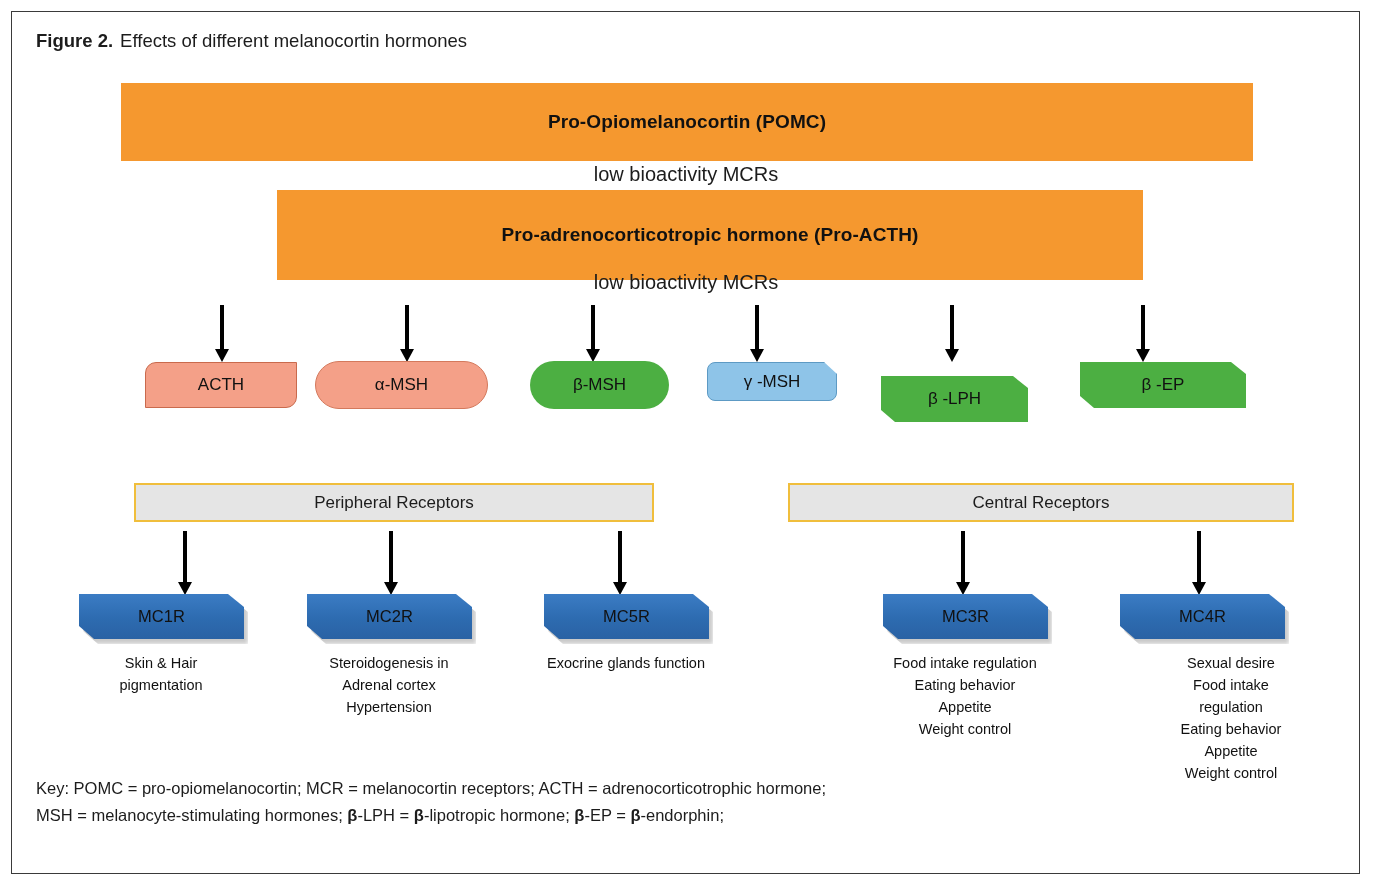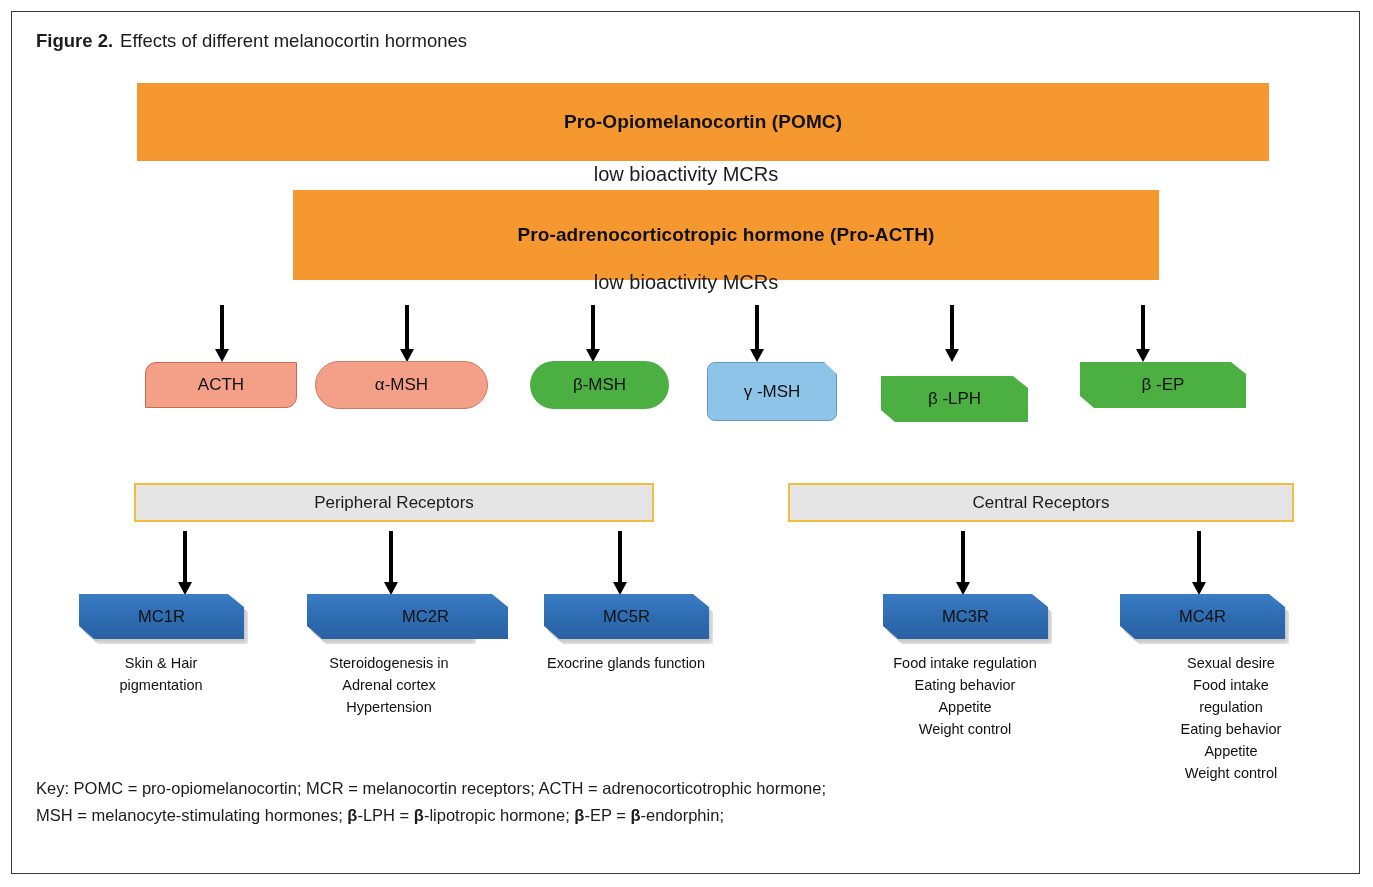--- a/index.html
+++ b/index.html
@@ -50,21 +50,20 @@
   .precursor {
     position: absolute;
     background: #F5982F;
     color: #111111;
     font-weight: bold;
     font-size: 19px;
     display: flex;
     align-items: center;
     justify-content: center;
     letter-spacing: 0.1px;
-    margin-left: 16px;
   }
   #precursor-0 { left: 121px; top: 83px;  width: 1132px; height: 78px; }
   #precursor-1 { left: 277px; top: 190px; width: 866px;  height: 90px; }
 
   
   .connector-label {
     position: absolute;
     font-size: 20px;
     color: #1c1c1c;
     text-align: center;
@@ -246,21 +245,21 @@
   </div>
 
   <div class="hormone shape-pill" id="hormone-1" style="left:315px; top:361px; width:173px; height:48px; background:#F4A088; border:1px solid #d4795c;">
     <span class="hlabel">α-MSH</span>
   </div>
 
   <div class="hormone shape-pill" id="hormone-2" style="left:530px; top:361px; width:139px; height:48px; background:#4CAF42;">
     <span class="hlabel">β-MSH</span>
   </div>
 
-  <div class="hormone shape-cut" id="hormone-3" style="left:707px; top:362px; width:130px; height:59px; background:#8EC4E8; border:1px solid #5d9ac4;
+  <div class="hormone shape-cut" id="hormone-3" style="left:707px; top:362px; width:130px; height:39px; background:#8EC4E8; border:1px solid #5d9ac4;
               clip-path: polygon(0 0, calc(100% - 13px) 0, 100% 12px, 100% 100%, 0 100%);">
     <span class="hlabel">γ -MSH</span>
   </div>
 
   <div class="hormone shape-banner" id="hormone-4" style="left:881px; top:376px; width:147px; height:46px; background:#4CAF42;">
     <span class="hlabel">β -LPH</span>
   </div>
 
   <div class="hormone shape-banner" id="hormone-5" style="left:1080px; top:362px; width:166px; height:46px; background:#4CAF42;">
     <span class="hlabel">β -EP</span>
@@ -293,21 +292,21 @@
     <div class="shaft" style="height:51px;"></div>
       <div class="head"></div>
   </div>
 
   <div class="receptor-shadow" style="left:83px; top:599px; width:165px; height:45px;"></div>
   <div class="receptor" id="receptor-0" style="left:79px; top:594px; width:165px; height:45px;">
     <span>MC1R</span>
   </div>
 
   <div class="receptor-shadow" style="left:311px; top:599px; width:165px; height:45px;"></div>
-  <div class="receptor" id="receptor-1" style="left:307px; top:594px; width:165px; height:45px;padding-left:36px;">
+  <div class="receptor" id="receptor-1" style="left:307px; top:594px; width:165px; height:45px;">
     <span>MC2R</span>
   </div>
 
   <div class="receptor-shadow" style="left:548px; top:599px; width:165px; height:45px;"></div>
   <div class="receptor" id="receptor-2" style="left:544px; top:594px; width:165px; height:45px;">
     <span>MC5R</span>
   </div>
 
   <div class="receptor-shadow" style="left:887px; top:599px; width:165px; height:45px;"></div>
   <div class="receptor" id="receptor-3" style="left:883px; top:594px; width:165px; height:45px;">

